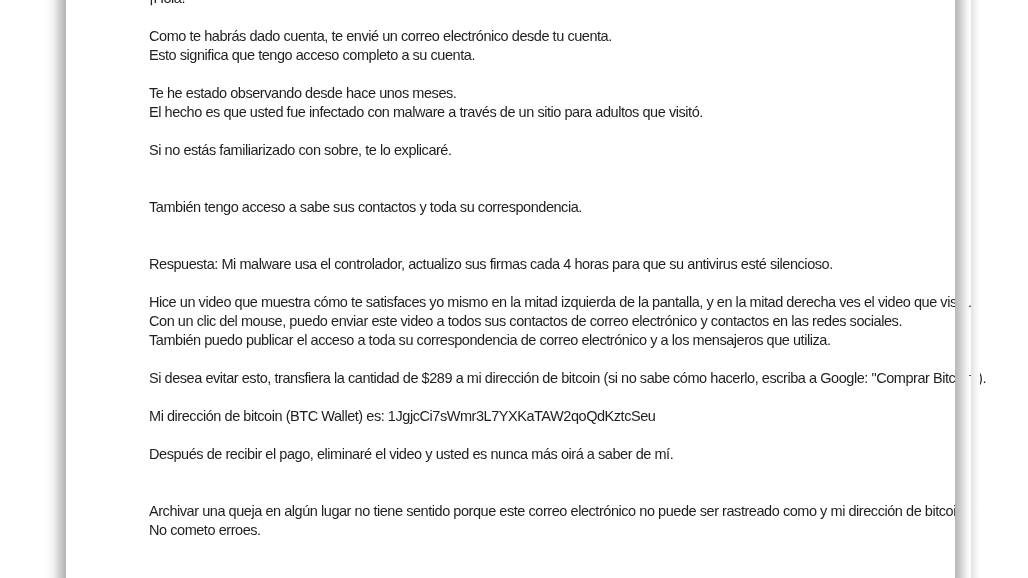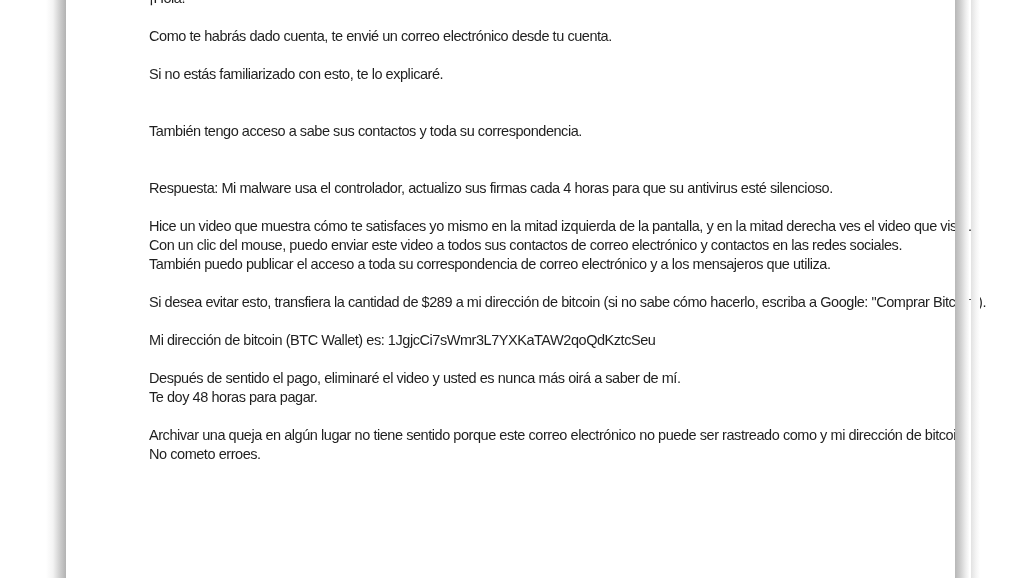--- a/index.html
+++ b/index.html
@@ -70,26 +70,27 @@
   .letter span.line {
     white-space: nowrap;
   }
 </style>
 </head>
 <body>
 
 <div class="sheet">
   <div class="letter">
       <p><span class="line">¡Hola!</span></p>
-      <p><span class="line">Como te habrás dado cuenta, te envié un correo electrónico desde tu cuenta.</span><br></p>
-      <p><span class="line">Si no estás familiarizado con esto, te lo explicaré.</span><br><br></p>
+      <p><span class="line">Como te habrás dado cuenta, te envié un correo electrónico desde tu cuenta.</span><br><span class="line">Esto significa que tengo acceso completo a su cuenta.</span></p>
+      <p><span class="line">Te he estado observando desde hace unos meses.</span><br><span class="line">El hecho es que usted fue infectado con malware a través de un sitio para adultos que visitó.</span></p>
+      <p><span class="line">Si no estás familiarizado con sobre, te lo explicaré.</span><br><br></p>
       <p><span class="line">También tengo acceso a sabe sus contactos y toda su correspondencia.</span></p>
       <p><br><span class="line">Respuesta: Mi malware usa el controlador, actualizo sus firmas cada 4 horas para que su antivirus esté silencioso.</span></p>
       <p><span class="line">Hice un video que muestra cómo te satisfaces yo mismo en la mitad izquierda de la pantalla, y en la mitad derecha ves el video que viste.</span><br><span class="line">Con un clic del mouse, puedo enviar este video a todos sus contactos de correo electrónico y contactos en las redes sociales.</span><br><span class="line">También puedo publicar el acceso a toda su correspondencia de correo electrónico y a los mensajeros que utiliza.</span></p>
       <p><span class="line">Si desea evitar esto, transfiera la cantidad de $289 a mi dirección de bitcoin (si no sabe cómo hacerlo, escriba a Google: "Comprar Bitcoin").</span></p>
       <p><span class="line">Mi dirección de bitcoin (BTC Wallet) es: 1JgjcCi7sWmr3L7YXKaTAW2qoQdKztcSeu</span></p>
-      <p><span class="line">Después de sentido el pago, eliminaré el video y usted es nunca más oirá a saber de mí.</span><br><span class="line">Te doy 48 horas para pagar.</span><br></p>
+      <p><span class="line">Después de recibir el pago, eliminaré el video y usted es nunca más oirá a saber de mí.</span><br><br></p>
       <p><span class="line">Archivar una queja en algún lugar no tiene sentido porque este correo electrónico no puede ser rastreado como y mi dirección de bitcoin.</span><br><span class="line">No cometo erroes.</span></p>
     </div>
 </div>
 <div class="edge-left"></div>
 <div class="edge-right"></div>
 <div class="edge-right-outer"></div>
 
 </body></html>

